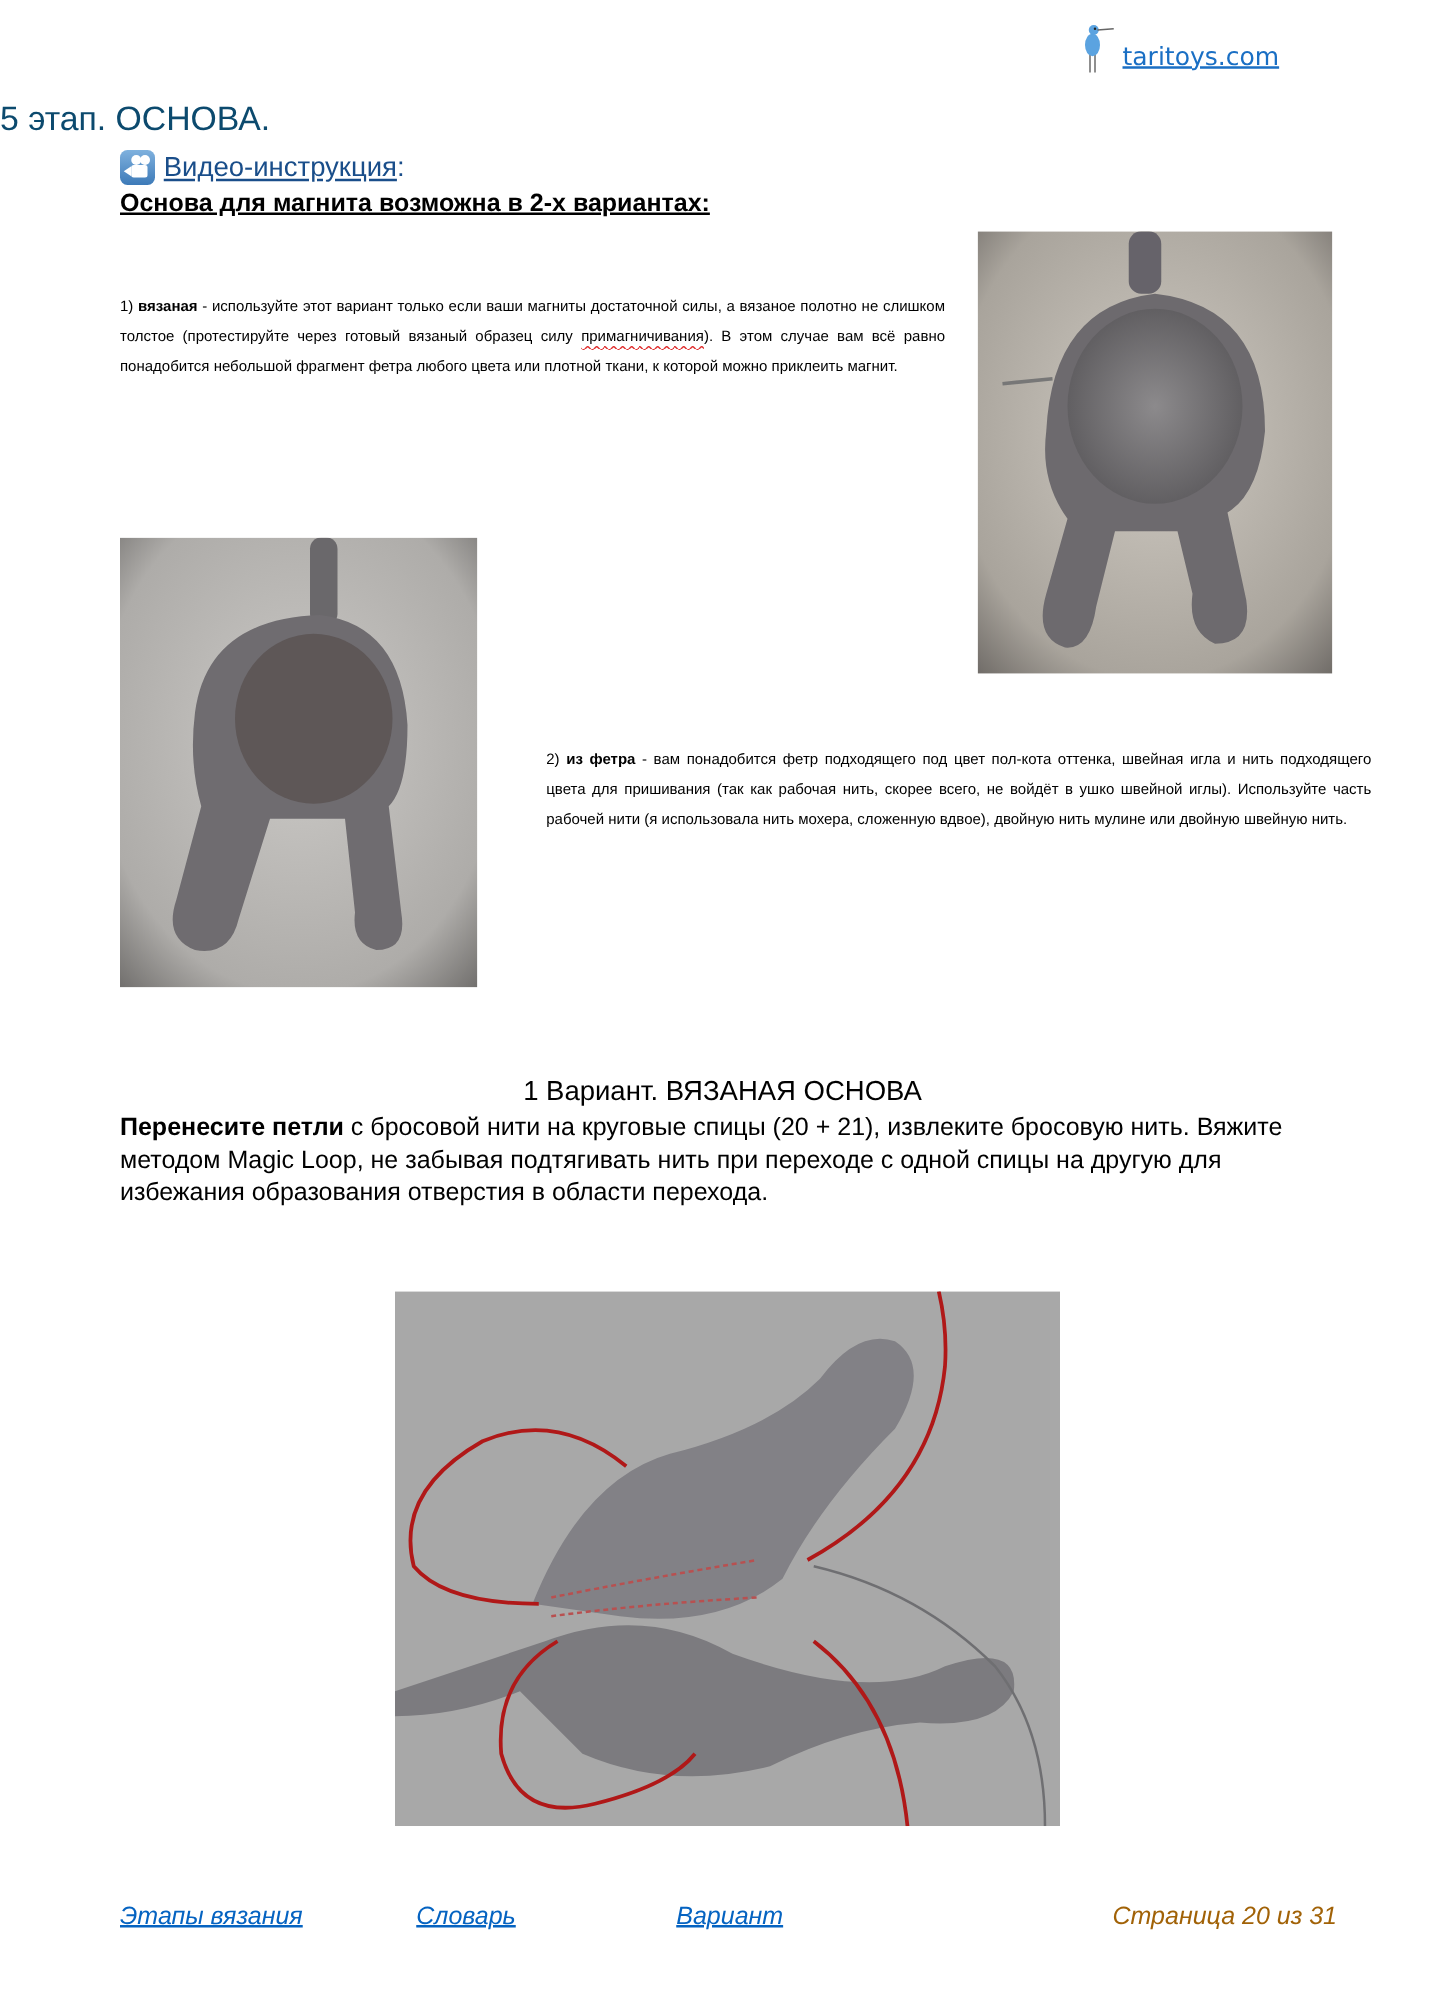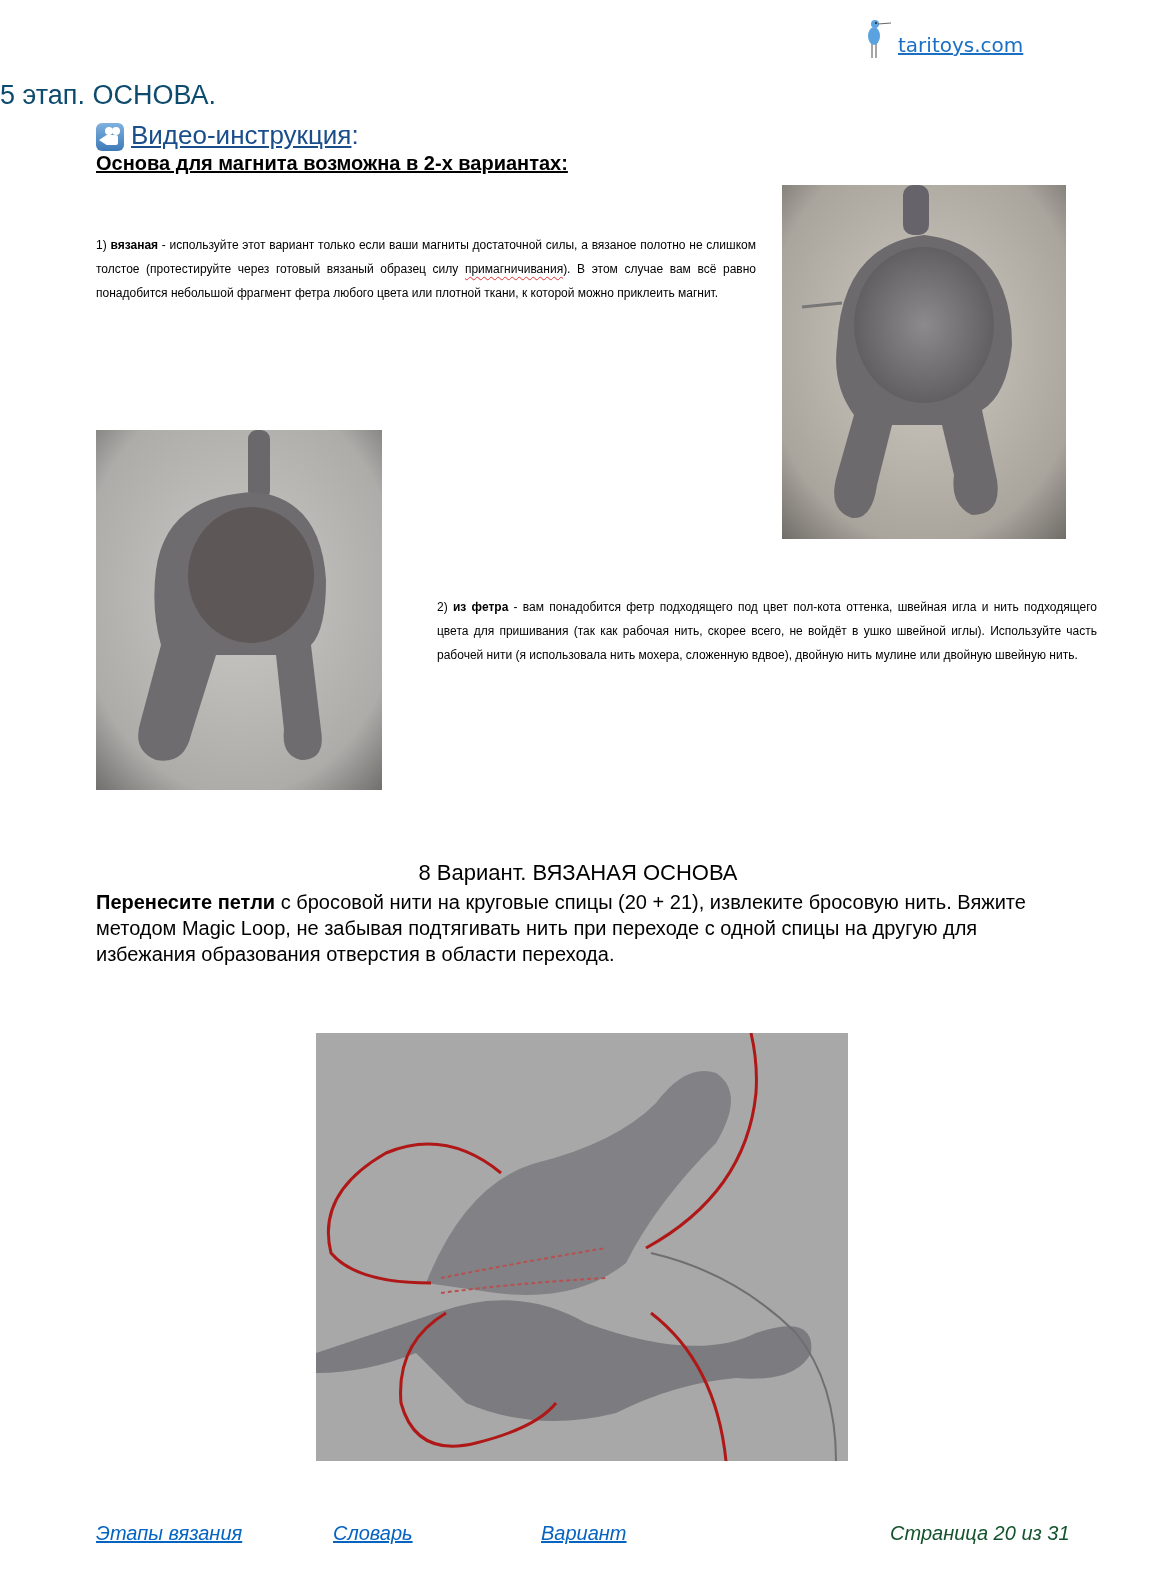--- a/index.html
+++ b/index.html
@@ -10,21 +10,21 @@
 
   
   .logo { left: 866px; top: 14px; height: 46px; display: flex; align-items: flex-end; }
   .logo .bird { width: 26px; height: 44px; margin-right: 6px; }
   .logo .site { font-family: "DejaVu Sans", sans-serif; font-size: 20px; color: #1a6fc4;
                 text-decoration: underline; line-height: 22px; margin-bottom: 4px; }
 
   .page-title { left: 0; width: 1156px; top: 80px; text-align: left; font-size: 27px;
                 color: #0c4a6e; }
 
-  .video-row { left: 96px; top: 120px; display: flex; align-items: flex-end; font-size: 26px; }
+  .video-row { left: 96px; top: 120px; display: flex; align-items: center; font-size: 22px; }
   .video-icon { width: 28px; height: 28px; border-radius: 6px;
                 background: linear-gradient(#7fb1de, #3d7ab8); position: relative; margin-right: 7px; }
   .video-icon .cam { position: absolute; left: 9px; top: 12px; width: 13px; height: 10px;
                      background: #fff; border-radius: 2px; }
   .video-icon .r1, .video-icon .r2 { position: absolute; top: 4px; width: 8px; height: 8px;
                      background: #fff; border-radius: 50%; }
   .video-icon .r1 { left: 9px; } .video-icon .r2 { left: 16px; }
   .video-icon .lens { position: absolute; left: 3px; top: 13px; width: 0; height: 0;
                       border-top: 4px solid transparent; border-bottom: 4px solid transparent;
                       border-right: 6px solid #fff; }
@@ -42,21 +42,21 @@
   .photo { overflow: hidden; }
   .photo1 { left: 782px; top: 185px; width: 284px; height: 354px; }
   .photo2 { left: 96px; top: 430px; width: 286px; height: 360px; }
   .photo3 { left: 316px; top: 1033px; width: 532px; height: 428px; }
 
   .subhead { left: 0; width: 1156px; top: 860px; text-align: center; font-size: 22px; }
   .para3 { left: 96px; top: 889px; width: 980px; font-size: 20px; line-height: 26px; }
 
   .footer { top: 1522px; font-size: 20px; font-style: italic; }
   .f1 { left: 96px; } .f2 { left: 333px; } .f3 { left: 541px; }
-  .f4 { left: 890px; color: #14532d; }
+  .f4 { left: 890px; color: #a16207; }
 </style>
 </head>
 <body>
 
 <div class="abs logo">
   <svg class="bird" viewBox="0 0 26 44">
     <line x1="6" y1="26" x2="6" y2="42" stroke="#888" stroke-width="1.5"></line>
     <line x1="10" y1="26" x2="10" y2="42" stroke="#888" stroke-width="1.5"></line>
     <ellipse cx="8" cy="20" rx="6" ry="9" fill="#5ba3e0"></ellipse>
     <circle cx="9" cy="8" r="4" fill="#5ba3e0"></circle>
@@ -121,21 +121,21 @@
     <path d="M60 140 Q70 65 160 62 Q225 70 230 150 Q230 200 215 215 L225 300 Q230 330 205 330 Q185 325 188 300 L180 225 L120 225 L95 305 Q88 335 60 330 Q35 320 45 290 L65 215 Q55 180 60 140 Z" fill="#6f6c70"></path>
     <ellipse cx="155" cy="145" rx="63" ry="68" fill="#5e5757"></ellipse>
   </svg>
 </div>
 
 <div class="abs para para2">
   <span>2)</span>
   <b>из фетра</b><span> - вам понадобится фетр подходящего под цвет пол-кота оттенка, швейная игла и нить подходящего цвета для пришивания (так как рабочая нить, скорее всего, не войдёт в ушко швейной иглы). Используйте часть рабочей нити (я использовала нить мохера, сложенную вдвое), двойную нить мулине или двойную швейную нить.</span>
 </div>
 
-<div class="abs subhead">8 Вариант. ВЯЗАНАЯ ОСНОВА</div>
+<div class="abs subhead">1 Вариант. ВЯЗАНАЯ ОСНОВА</div>
 
 <div class="abs para3">
   <b>Перенесите петли</b><span> с бросовой нити на круговые спицы (20 + 21), извлеките бросовую нить. Вяжите методом Magic Loop, не забывая подтягивать нить при переходе с одной спицы на другую для избежания образования отверстия в области перехода.</span>
 </div>
 
 <div class="abs photo photo3" title="Вязание методом Magic Loop на круговых спицах с красной леской">
   <svg width="532" height="428" viewBox="0 0 532 428">
     <rect width="532" height="428" fill="#a8a8a8"></rect>
     <path d="M0 320 Q60 300 120 280 Q200 250 270 290 Q380 330 440 300 Q500 280 495 320 Q480 350 420 345 Q360 350 300 380 Q220 400 150 370 Q120 340 100 320 Q50 340 0 340 Z" fill="#7c7b7f"></path>
     <path d="M110 250 Q150 150 220 130 Q300 110 340 70 Q370 30 400 40 Q430 60 400 110 Q340 170 310 230 Q260 270 180 260 Z" fill="#828186"></path>

